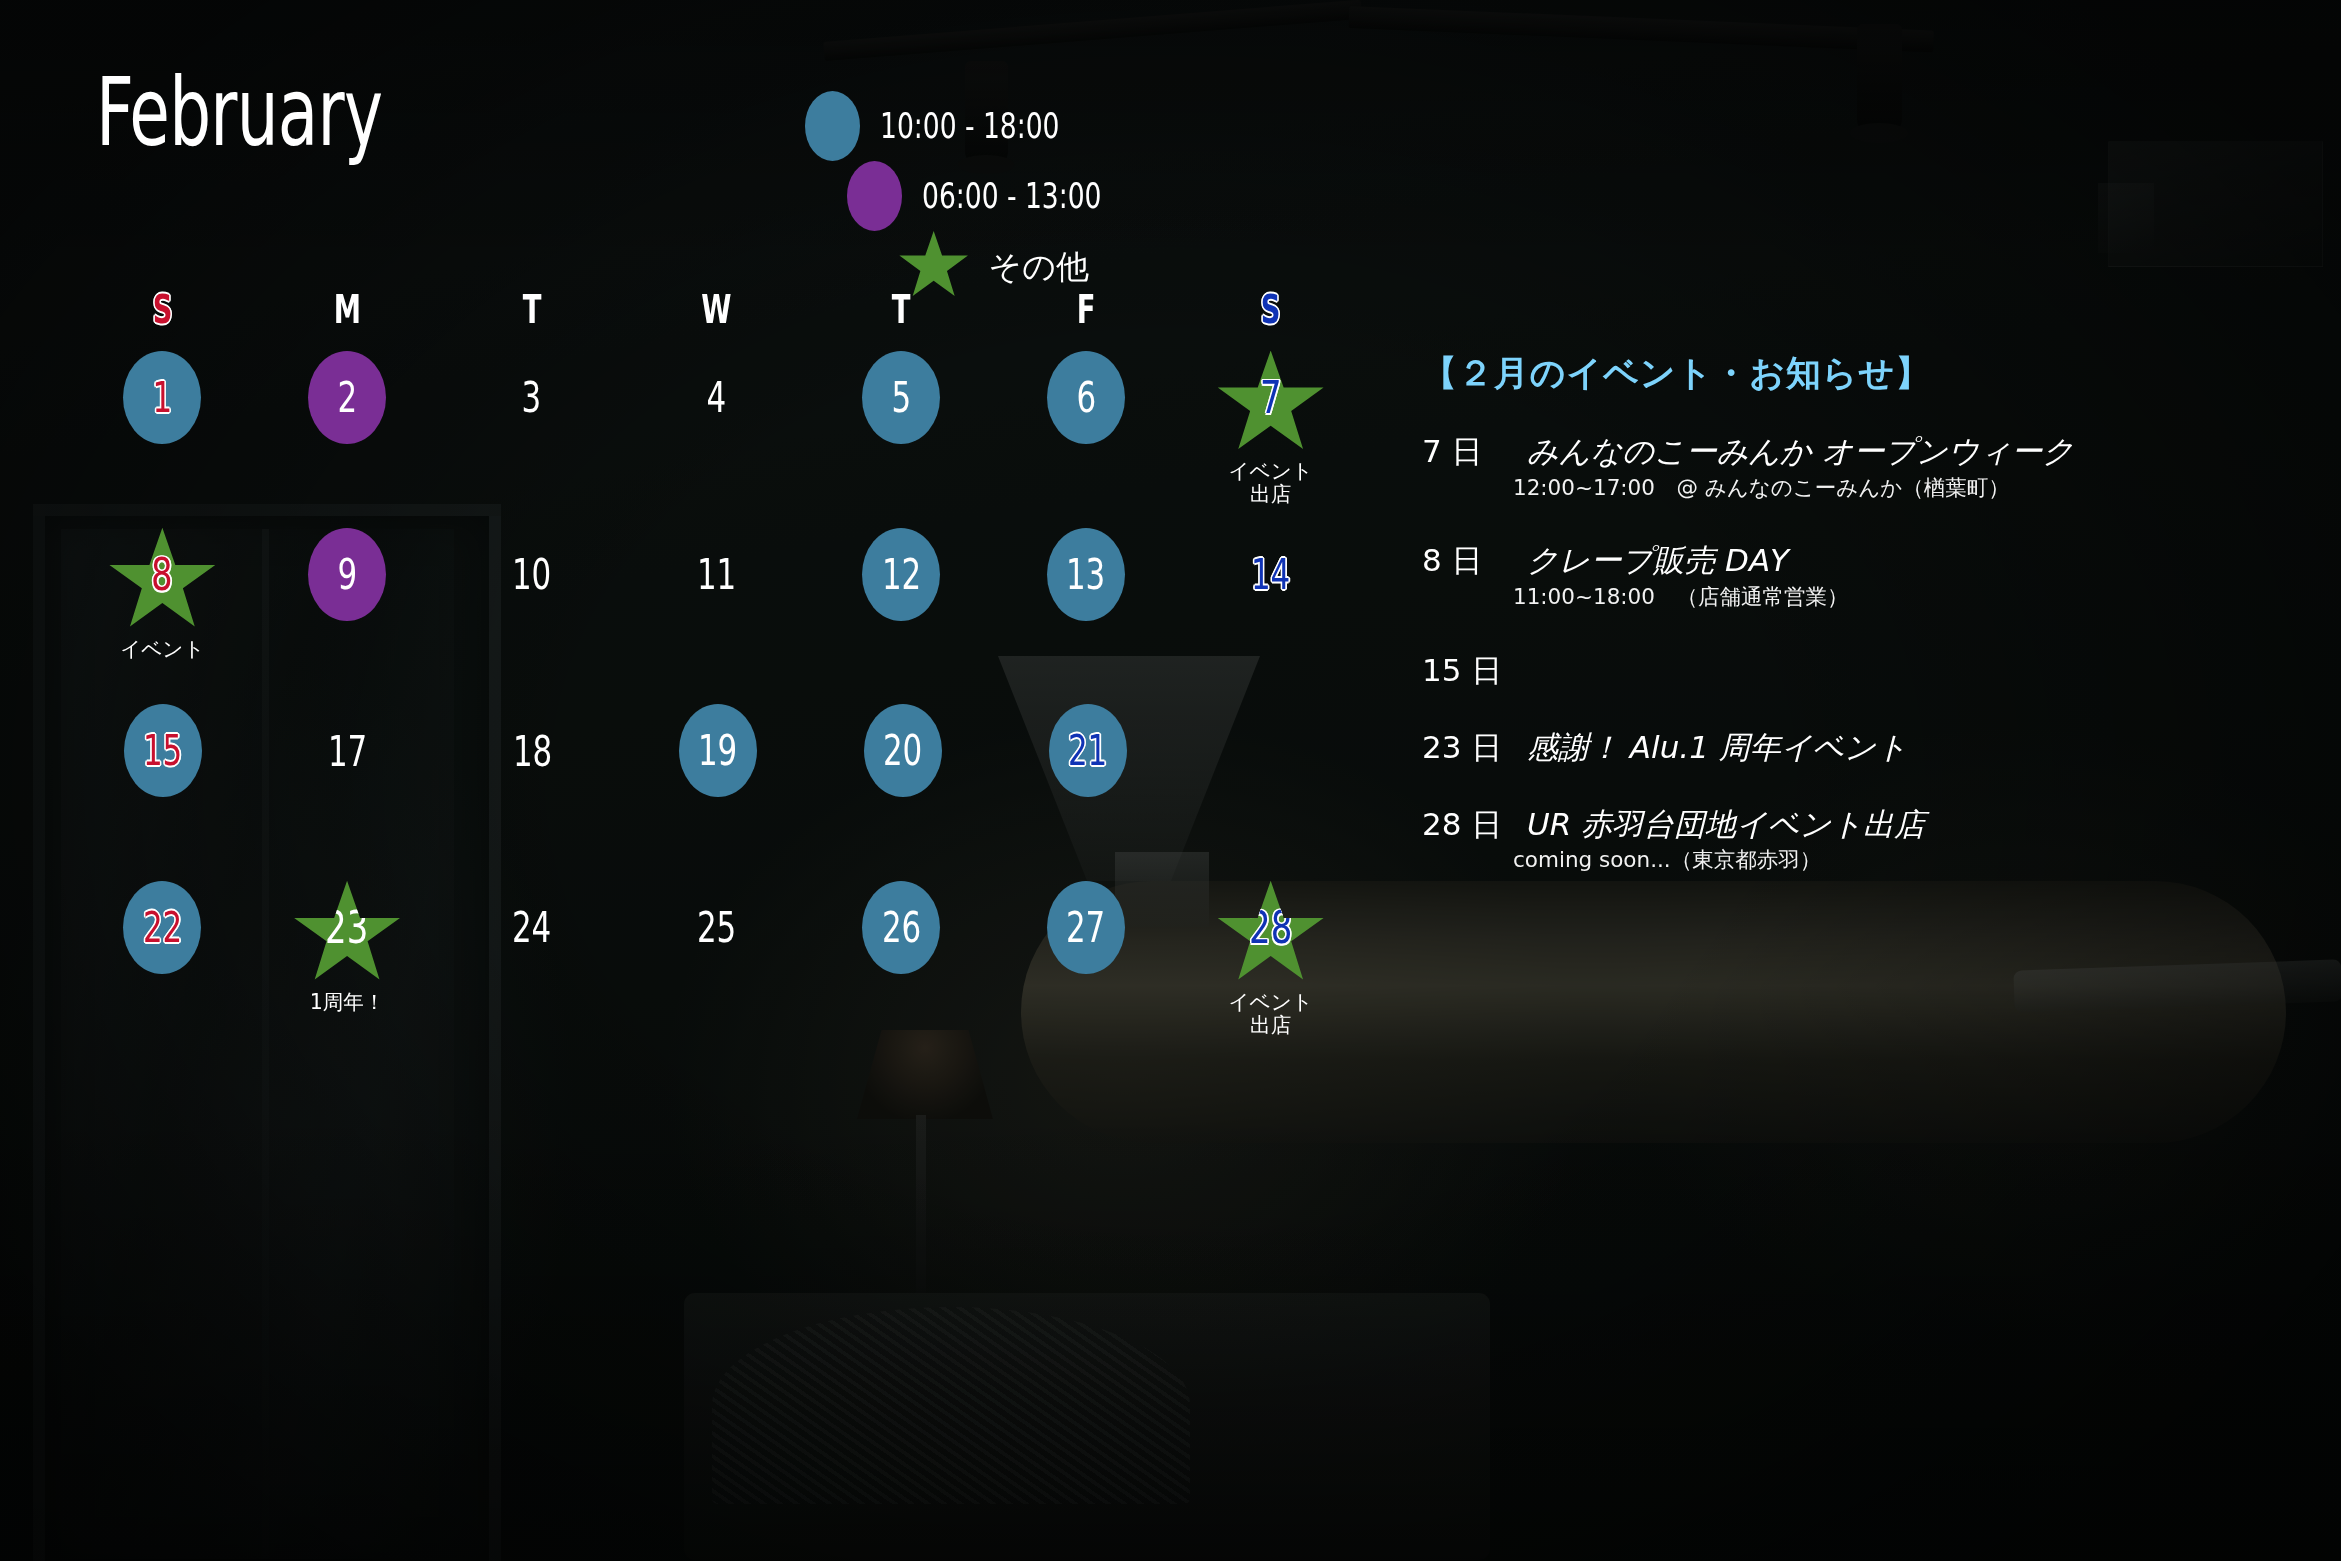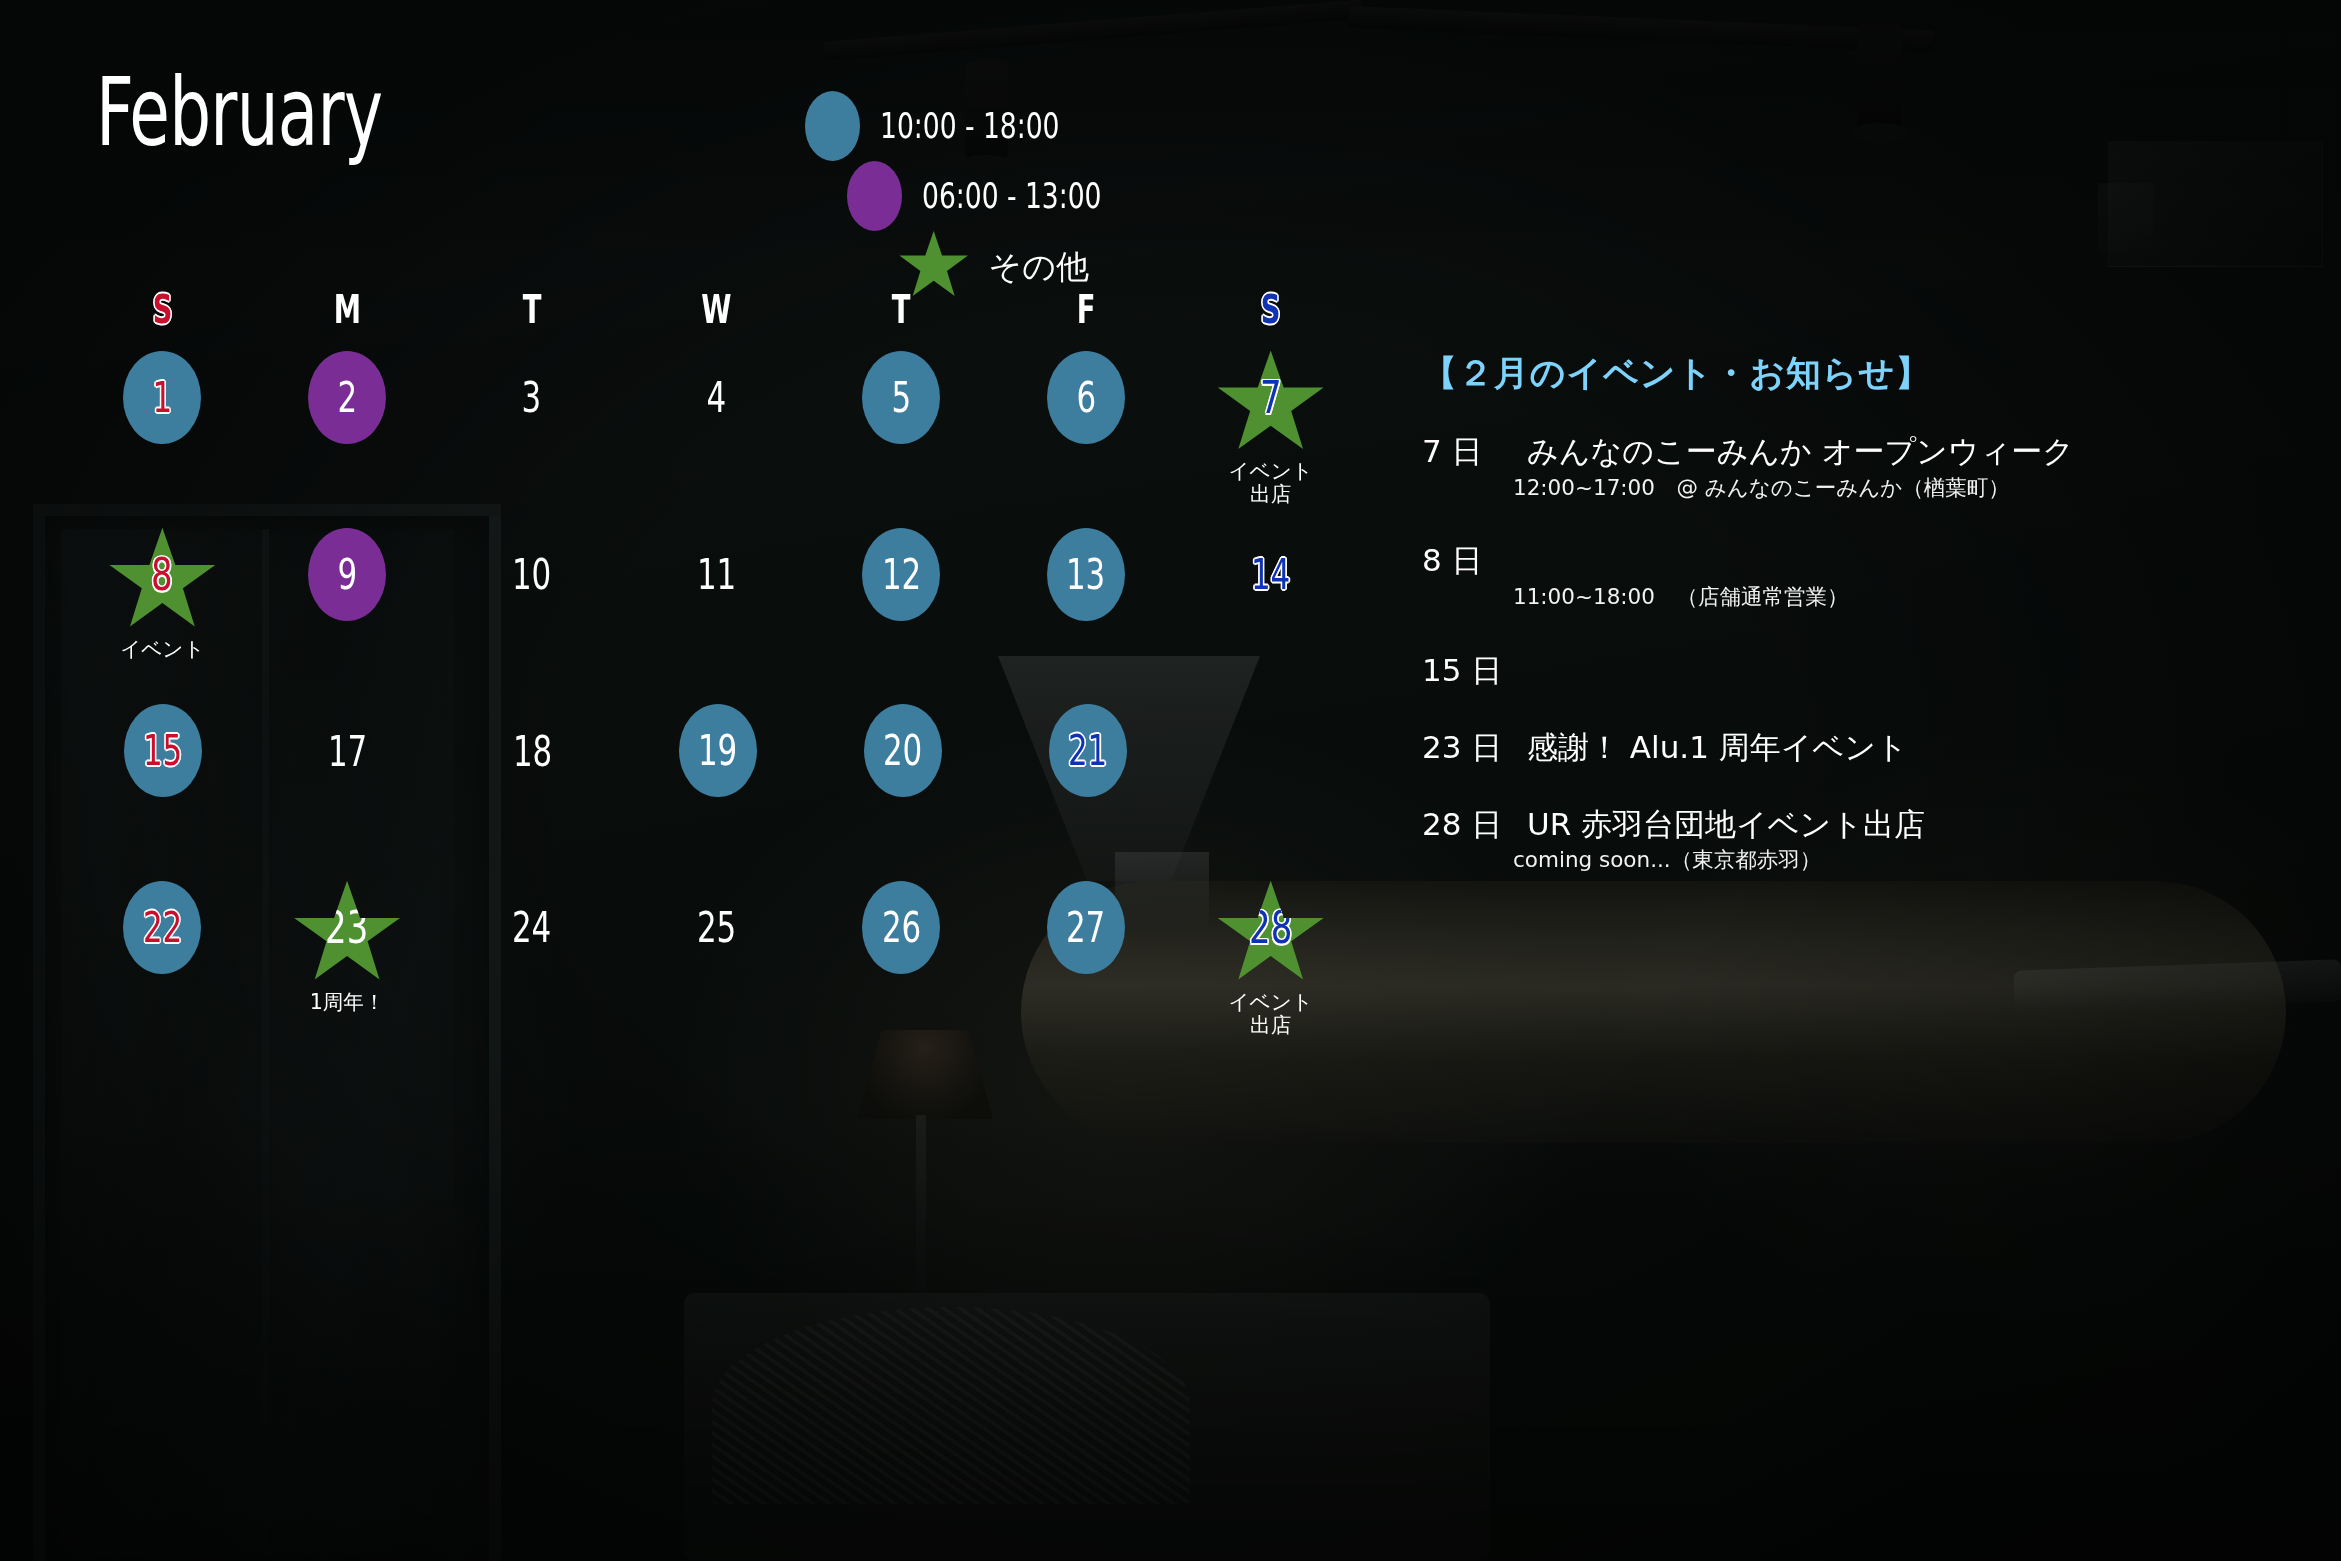--- a/index.html
+++ b/index.html
@@ -214,21 +214,21 @@
     font-family:"DejaVu Sans","Liberation Sans", sans-serif;
     letter-spacing:0.9px;
   }
   .note { margin-top:43px; }
   .note-main {
     display:flex; align-items:baseline;
     color:#ffffff; font-size:31px; line-height:1.1;
     font-family:"DejaVu Sans","Liberation Sans", sans-serif;
   }
   .note-day { width:105px; flex:none; }
-  .note-text { flex:1; }
+  .note-text { flex:1;font-style:italic; }
   .note-sub {
     margin-top:7.5px; margin-left:91px;
     color:#f2f2f2; font-size:21.5px; line-height:1.15;
     font-family:"DejaVu Sans","Liberation Sans", sans-serif;
   }
 </style>
 </head>
 <body>
 
 <div id="stage">
@@ -458,20 +458,21 @@
           <div class="note">
             <div class="note-main">
               <span class="note-day">7 日</span>
               <span class="note-text">みんなのこーみんか オープンウィーク</span>
             </div>
             <div class="note-sub">12:00~17:00　@ みんなのこーみんか（楢葉町）</div>
           </div>
           <div class="note">
             <div class="note-main">
               <span class="note-day">8 日</span>
+              <span class="note-text">クレープ販売 DAY</span>
             </div>
             <div class="note-sub">11:00~18:00　（店舗通常営業）</div>
           </div>
           <div class="note">
             <div class="note-main">
               <span class="note-day">15 日</span>
             </div>
           </div>
           <div class="note">
             <div class="note-main">

